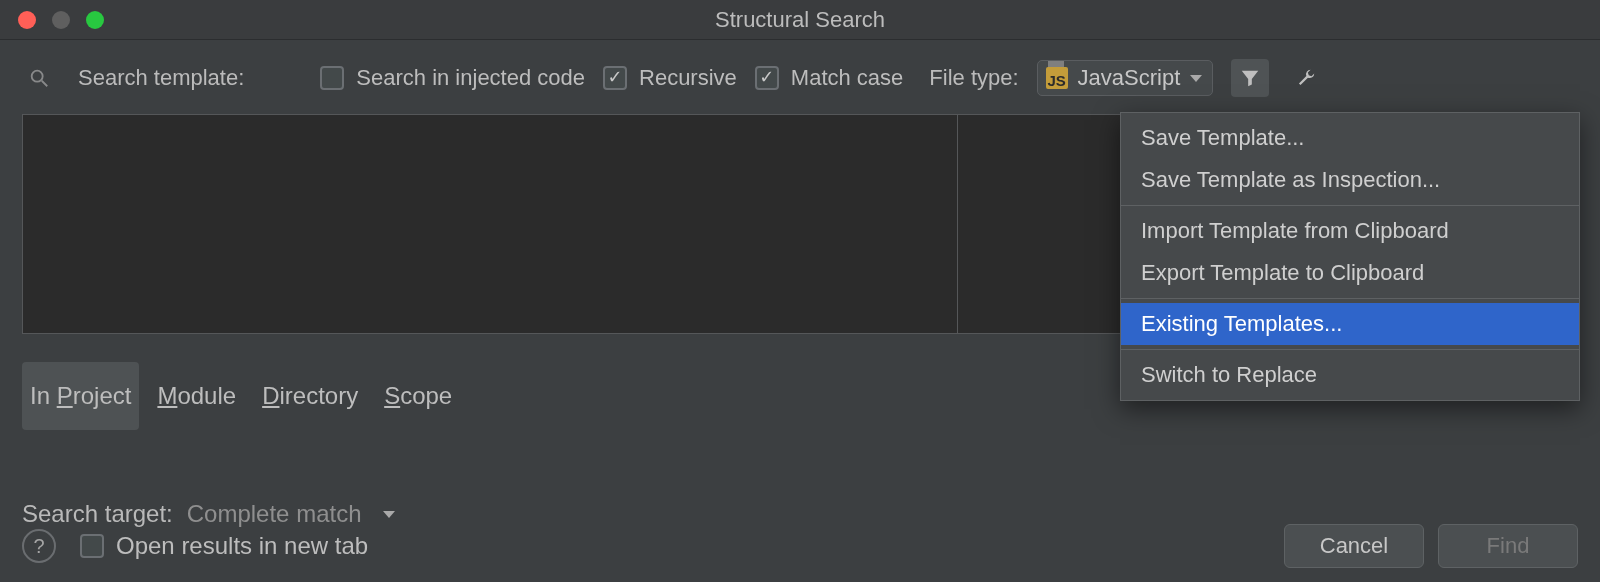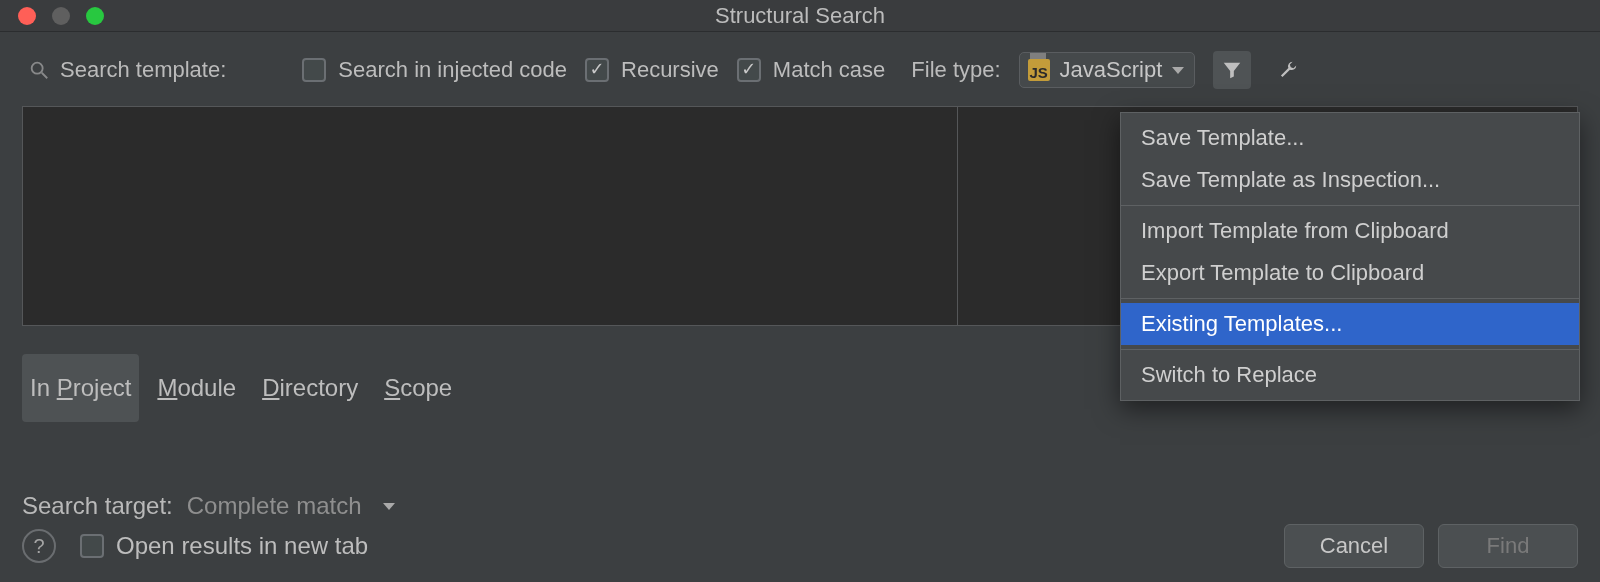--- a/index.html
+++ b/index.html
@@ -7,21 +7,21 @@
   body {
     background: #3c3f41;
     font-family: -apple-system, "Helvetica Neue", Arial, sans-serif;
     font-size: 22px;
     color: #bbbbbb;
     position: relative;
   }
 
   
   .titlebar {
-    height: 32px;
+    height: 40px;
     background: #3a3c3e;
     border-bottom: 1px solid #2b2d2f;
     display: flex;
     align-items: center;
     position: relative;
   }
   .traffic-lights {
     display: flex;
     gap: 16px;
     margin-left: 18px;
@@ -43,21 +43,21 @@
     display: flex;
     align-items: center;
     height: 60px;
     padding: 0 12px;
     gap: 18px;
     margin-top: 8px;
   }
   .search-label-group {
     display: flex;
     align-items: center;
-    gap: 10px;
+    gap: 28px;
     margin-left: 16px;
   }
   .search-icon-svg { width: 22px; height: 22px; opacity: .7; }
   .search-label { color: #bbbbbb; }
 
   .spacer-1 { width: 40px; }
 
   .checkbox {
     display: flex;
     align-items: center;

